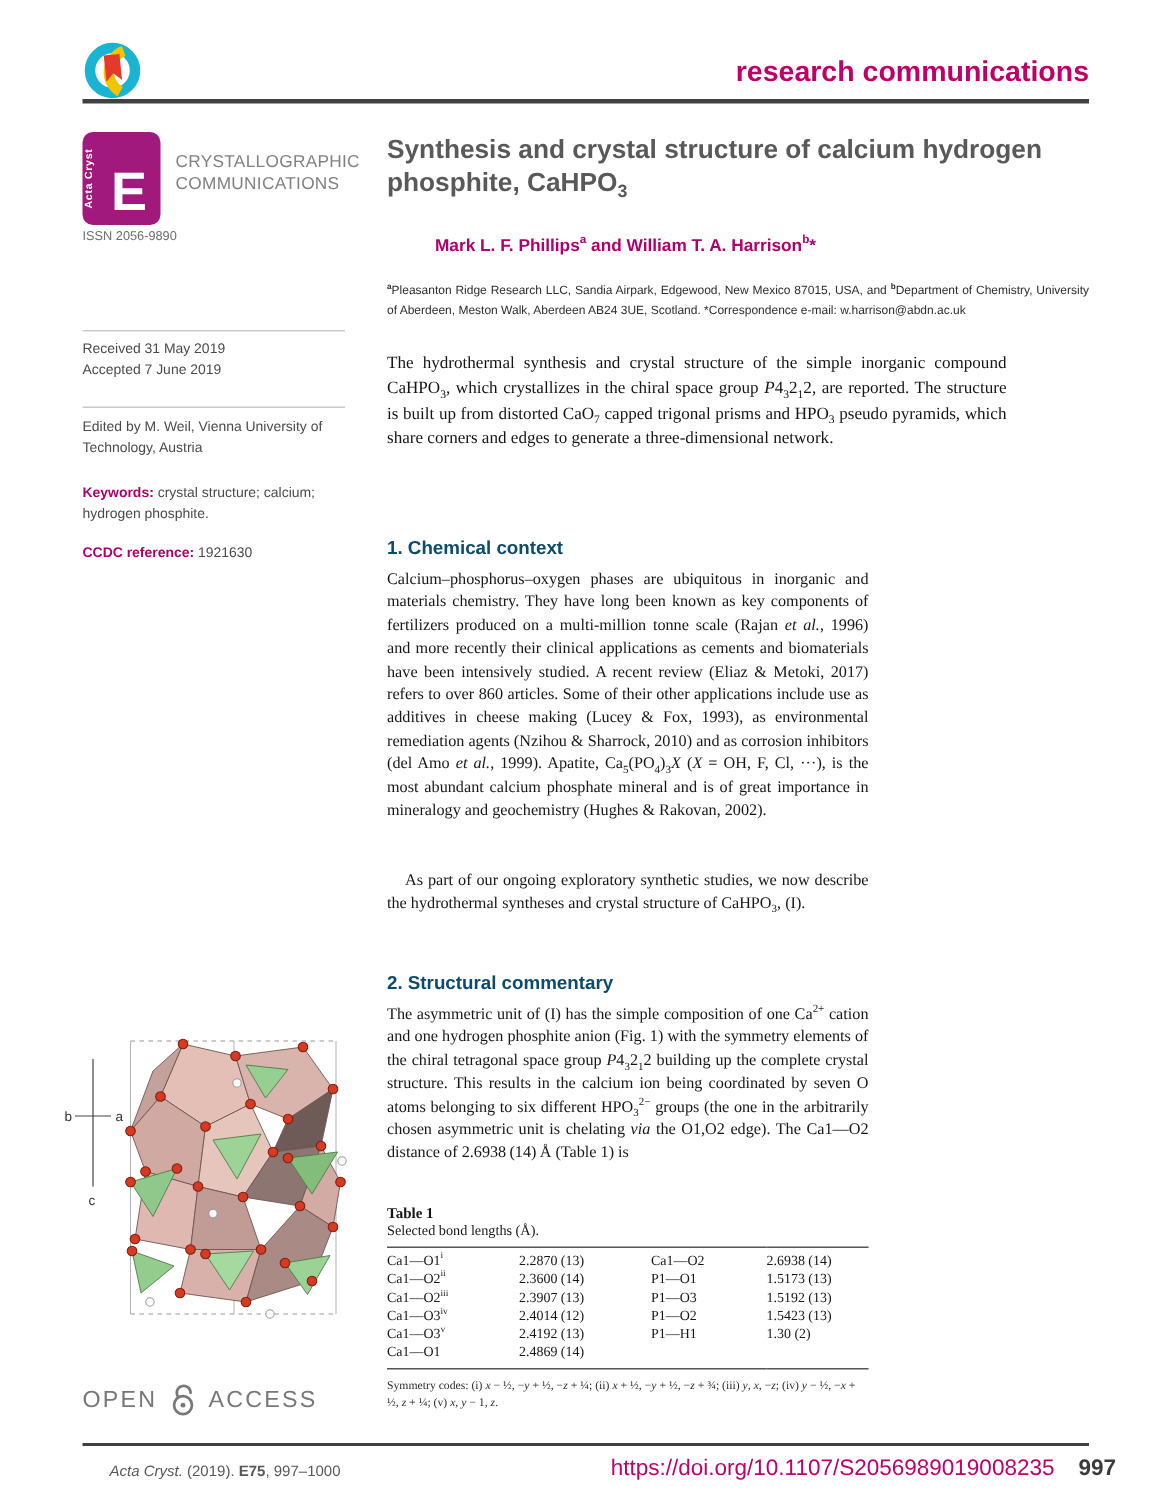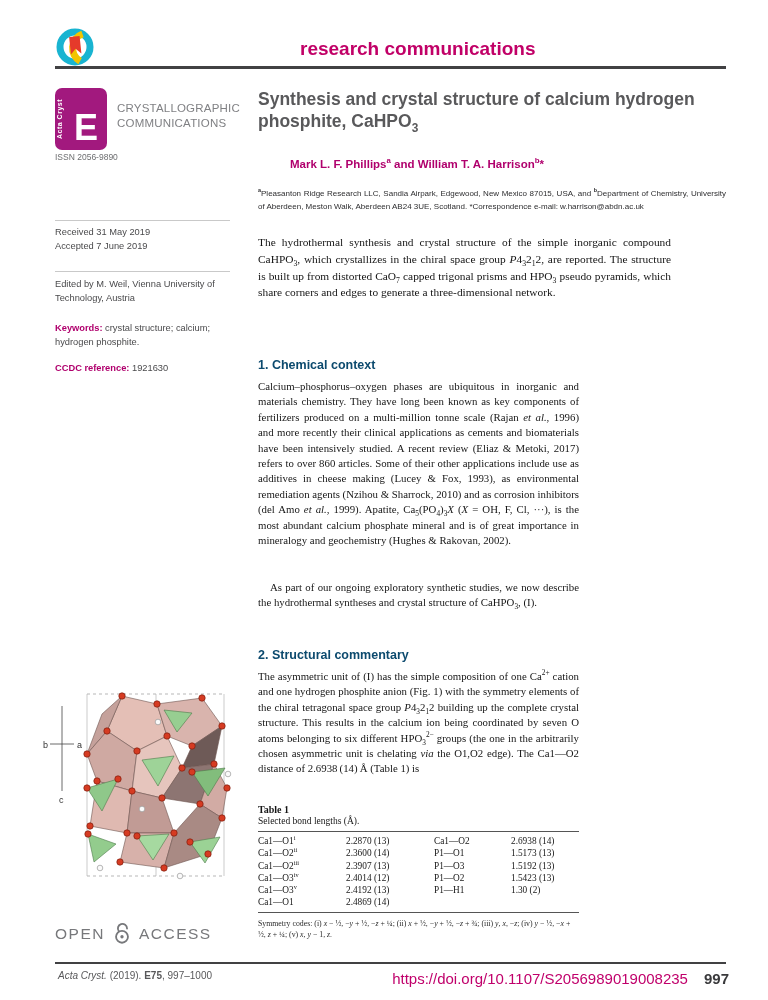--- a/index.html
+++ b/index.html
@@ -2,21 +2,21 @@
 <html><head>
 <meta charset="utf-8">
 <style>
   * { margin:0; padding:0; box-sizing:border-box; }
   html,body { background:#ffffff; }
   body { width:768px; height:1000px; font-family:"Liberation Serif",serif; color:#1c1c1e; }
   .page { position:relative; width:768px; height:1000px; background:#fff; overflow:hidden; }
 
   
   .iucr-logo { position:absolute; left:55px; top:27px; width:40px; height:40px; }
-  .section-banner { position:absolute; left:300px; top:38px; width:426px; 
+  .section-banner { position:absolute; left:300px; top:38px; width:426px; text-align:right;
     font-family:"Liberation Sans",sans-serif; font-weight:bold; font-size:19px; color:#c10067; }
   .header-rule { position:absolute; left:55px; top:66px; width:671px; height:2.5px; background:#414143; }
 
   
   .acta-logo { position:absolute; left:55px; top:88px; width:52px; height:62px; background:#a2197e;
     border-radius:7px; }
   .acta-logo .vert { position:absolute; left:1px; top:4px; height:54px; width:12px;
     writing-mode:vertical-rl; transform:rotate(180deg); font-family:"Liberation Sans",sans-serif;
     font-size:7px; font-weight:bold; color:#fff; letter-spacing:0.5px; text-align:center; }
   .acta-logo .big-e { position:absolute; right:9px; bottom:4px; font-family:"Liberation Sans",sans-serif;
@@ -64,21 +64,21 @@
     color:#2a2a2a; }
 
   
   .figure { position:absolute; left:42px; top:676px; width:205px; height:245px; }
   .figure text { font-family:"Liberation Sans",sans-serif; font-size:9px; fill:#333; }
 
   
   .open-access { position:absolute; left:55px; top:921px; display:flex; align-items:center; gap:6px;
     font-family:"Liberation Sans",sans-serif; font-size:15.5px; color:#77787b; letter-spacing:1.5px; }
   .footer-rule { position:absolute; left:55px; top:962px; width:671px; height:1.5px; background:#414143; }
-  .footer { position:absolute; left:58px; top:970px; width:671px; display:flex; align-items:flex-start; }
+  .footer { position:absolute; left:73px; top:970px; width:671px; display:flex; align-items:flex-end; }
   .footer .cite { flex:1; font-size:10px; color:#58585a; font-family:"Liberation Sans",sans-serif; }
   .footer .doi { font-family:"Liberation Sans",sans-serif; font-size:15px; color:#c0006b; margin-right:16px; }
   .footer .pageno { font-family:"Liberation Sans",sans-serif; font-size:15px; font-weight:bold; color:#3a3a3c; }
 
   sup { font-size:68%; line-height:0; vertical-align:super; }
   sub { font-size:68%; line-height:0; vertical-align:sub; }
 </style>
 </head>
 <body>
 

